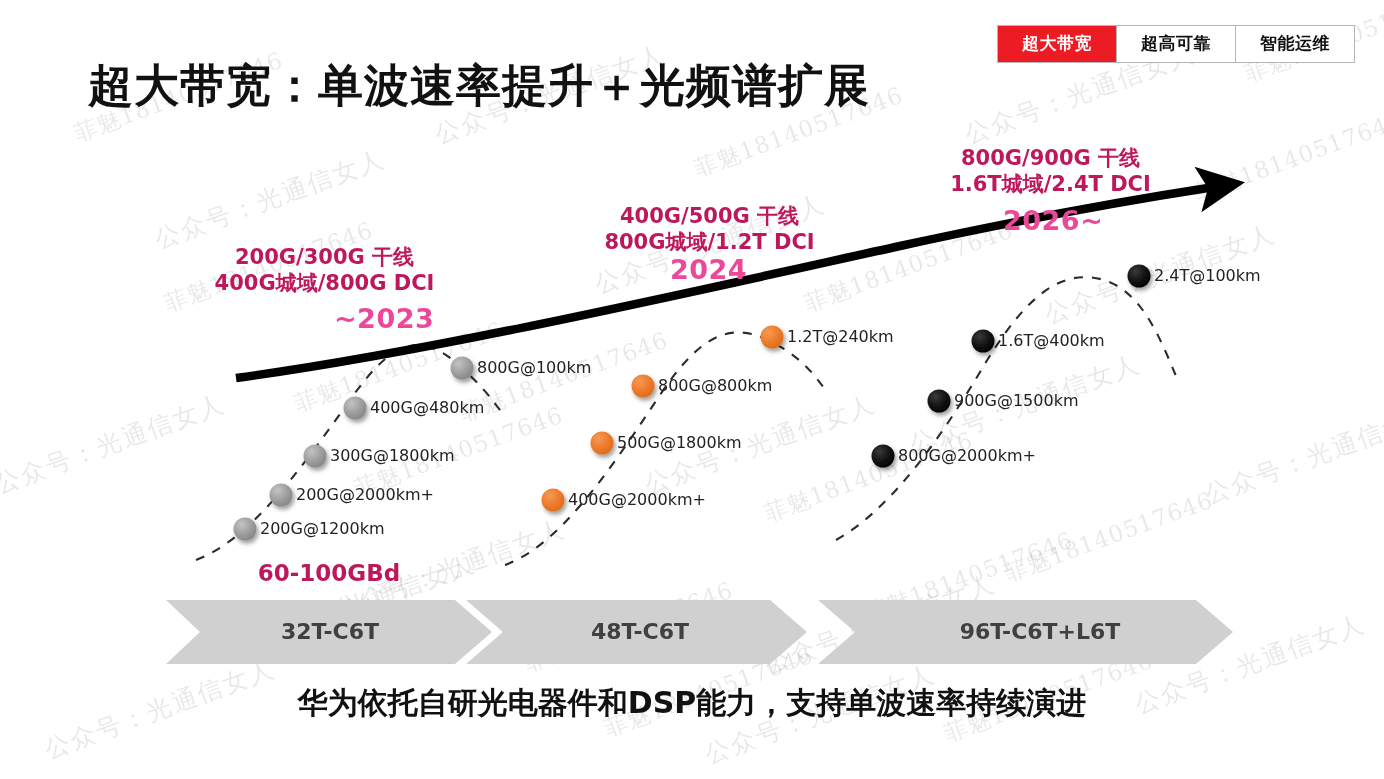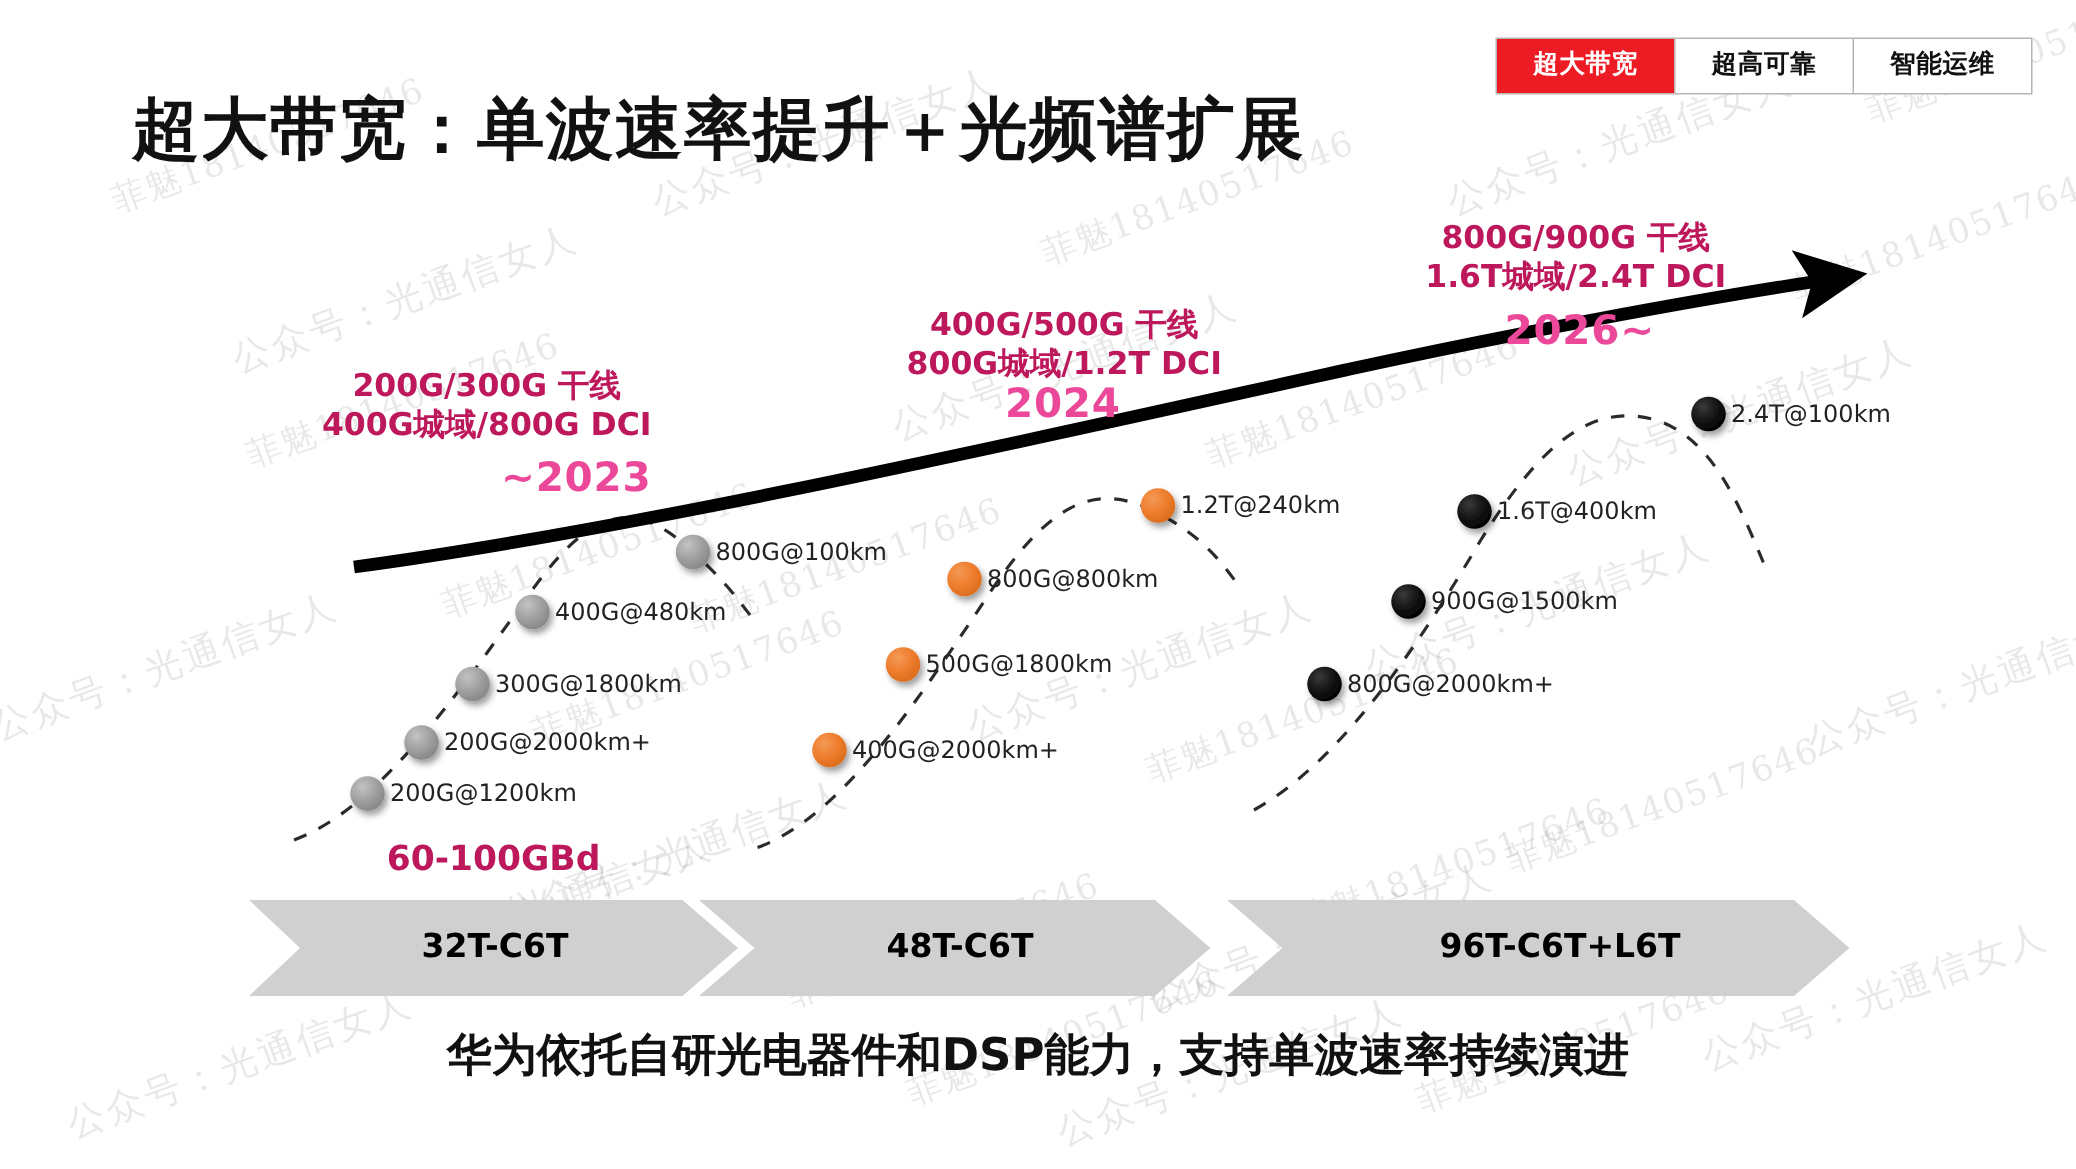--- a/index.html
+++ b/index.html
@@ -82,21 +82,21 @@
   
   .baud{
     position:absolute;z-index:30;
     color:#be185d;font-weight:bold;font-size:23px;
     font-family:"DejaVu Sans","Liberation Sans",sans-serif;
     white-space:nowrap;text-align:center;
   }
   
   .chevtext{
     position:absolute;z-index:32;
-    color:#000000;font-weight:bold;font-size:22px;
+    color:#404040;font-weight:bold;font-size:22px;
     font-family:"DejaVu Sans","Liberation Sans",sans-serif;
     white-space:nowrap;text-align:center;
   }
   
   #footer{
     position:absolute;left:0;top:683px;width:1384px;
     text-align:center;z-index:30;
     color:#111;font-weight:bold;font-size:30px;
     font-family:"DejaVu Sans","Liberation Sans",sans-serif;
     white-space:nowrap;

